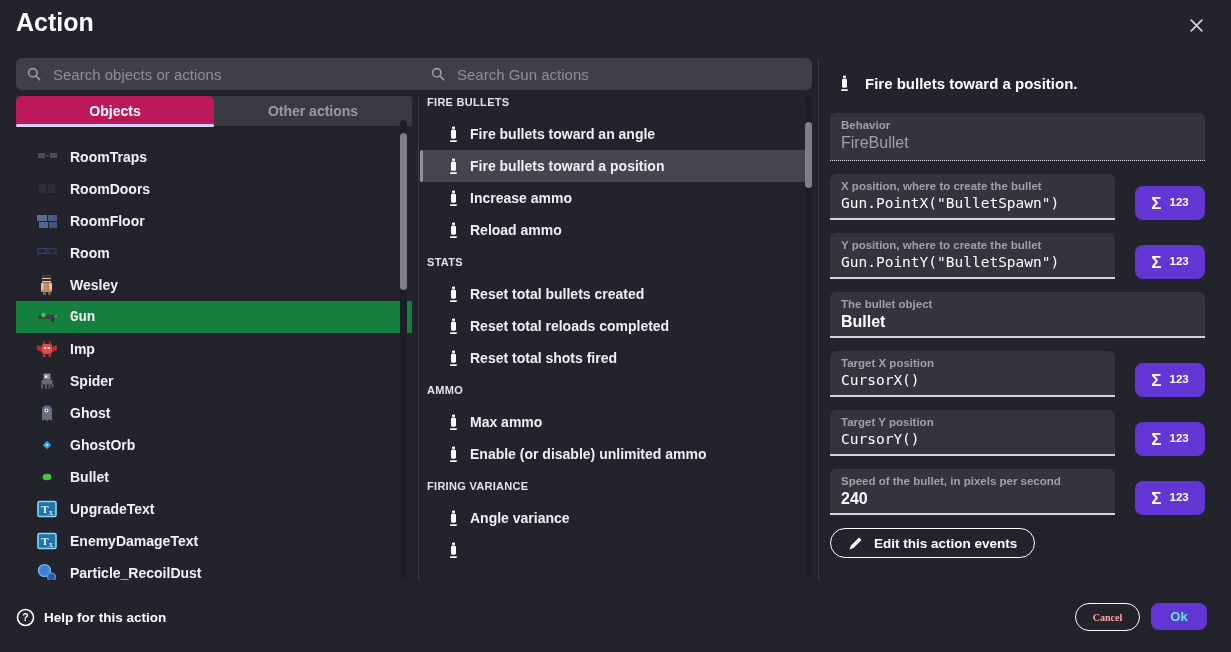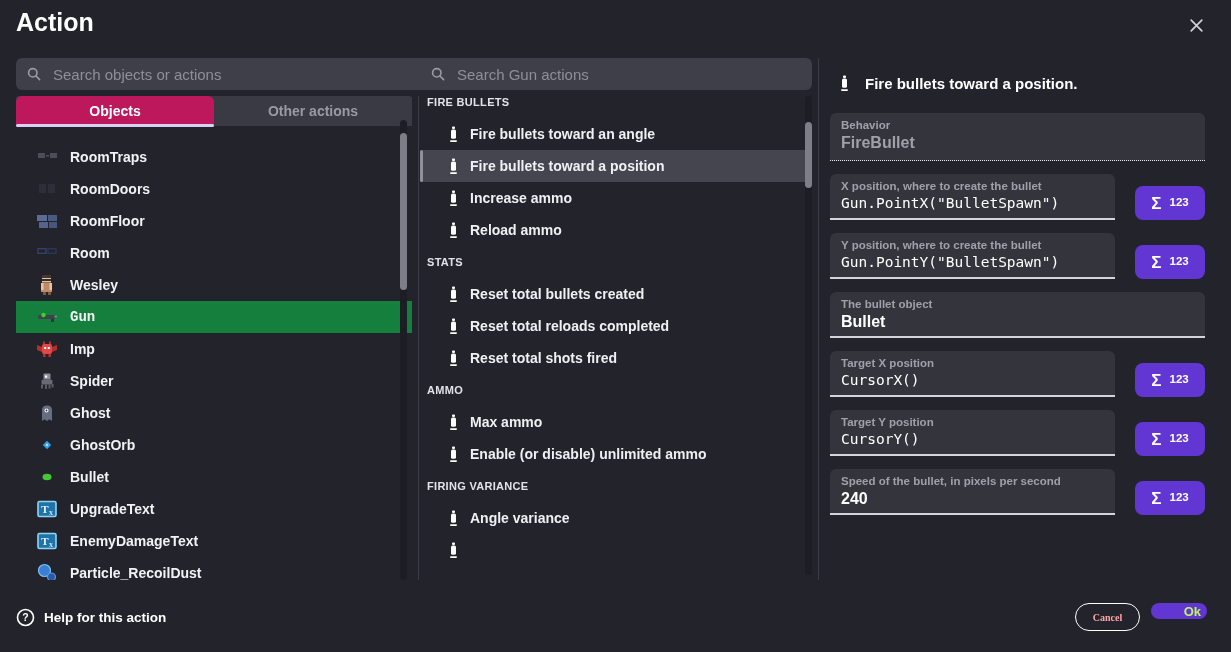--- a/index.html
+++ b/index.html
@@ -55,30 +55,30 @@
   .rp-header{position:absolute;left:838px;top:68px;height:24px;display:flex;align-items:flex-end;gap:14px;}
   .rp-title{font-size:15px;font-weight:bold;color:#fff;}
   .fields{position:absolute;left:830px;top:113px;width:375px;}
   .field-row{display:flex;align-items:flex-end;margin-bottom:13px;}
   .field{background:#34343d;border-radius:6px 6px 0 0;height:46px;box-sizing:border-box;padding:6px 11px 0;border-bottom:2px solid #d4d4da;width:285px;flex:none;cursor:text;}
   .field.full{width:100%;}
   .field.disabled{height:48px;border-bottom:1px dotted #e6e6ec;cursor:default;}
   .f-label{font-size:11.5px;font-weight:600;color:#9fa0a8;white-space:nowrap;}
   .f-value{font-size:16px;font-weight:600;color:#fff;margin-top:3px;white-space:nowrap;}
   .f-value.mono{font-family:"DejaVu Sans Mono",monospace;font-size:14.5px;font-weight:normal;}
-  .field.disabled .f-value{color:#9fa0a8;font-weight:bold;}
+  .field.disabled .f-value{color:#9fa0a8;font-weight:normal;}
   .expr-btn{width:70px;height:34px;margin-left:20px;background:#6236d3;border:none;border-radius:8px;color:#fff;display:flex;align-items:center;justify-content:center;gap:8px;cursor:pointer;flex:none;}
   .expr-sigma{font-size:17px;font-weight:bold;line-height:1;}
   .expr-badge{font-size:11.5px;font-weight:bold;line-height:1;}
   .edit-btn{display:inline-flex;align-items:center;gap:11px;height:30px;padding:0 17px;border:1px solid #fff;border-radius:16px;background:transparent;color:#fff;font-size:13.5px;font-weight:bold;font-family:inherit;cursor:pointer;}
 
   
   .help-link{position:absolute;left:16px;top:603px;height:28px;display:flex;align-items:center;gap:9px;color:#fff;font-size:13.5px;font-weight:bold;cursor:pointer;}
   .cancel-btn{position:absolute;left:1075px;top:603px;width:65px;height:28px;box-sizing:border-box;border:1.5px solid #fff;border-radius:14px;background:transparent;color:#fca5a5;font-size:10px;font-weight:bold;font-family:Liberation Serif, serif;cursor:pointer;}
-  .ok-btn{position:absolute;left:1151px;top:603px;width:56px;height:16px;background:#6236d3;border:none;border-radius:8px;color:#bef264;font-size:13px;font-weight:bold;font-family:inherit;cursor:pointer;text-align:right;}
+  .ok-btn{position:absolute;left:1151px;top:603px;width:56px;height:27px;background:#6236d3;border:none;border-radius:8px;color:#5eead4;font-size:13px;font-weight:bold;font-family:inherit;cursor:pointer;}
 </style>
 </head>
 <body>
 
 <div class="dialog">
 
   <div class="dlg-title">Action</div>
   <div class="close-btn">
       <svg width="17" height="17" viewBox="0 0 16 16">
         <path d="M3 3 L13 13 M13 3 L3 13" stroke="#d2d2da" stroke-width="1.6" stroke-linecap="round"></path>
@@ -450,21 +450,28 @@
         </button>
       </div><div class="field-row">
         <div class="field">
           <div class="f-label">Speed of the bullet, in pixels per second</div>
           <div class="f-value">240</div>
         </div>
         <button class="expr-btn">
           <span class="expr-sigma">Σ</span>
           <span class="expr-badge">123</span>
         </button>
-      </div></div>
+      </div><button class="edit-btn">
+        <span class="icon">
+          <svg width="15" height="15" viewBox="0 0 15 15">
+            <path d="M1.5 13.5 L3 9.5 L10.5 2 Q11.1 1.4 11.9 2.2 L12.9 3.2 Q13.6 4 13 4.6 L5.5 12 Z" fill="#fff"></path>
+          </svg>
+        </span>
+        <span>Edit this action events</span>
+      </button></div>
 
   <div class="help-link">
     <span class="icon">
         <svg width="19" height="19" viewBox="0 0 19 19">
           <circle cx="9.5" cy="9.5" r="8" fill="none" stroke="#fff" stroke-width="1.6"></circle>
           <text x="9.5" y="13.2" text-anchor="middle" font-size="10.5" font-weight="bold" fill="#fff" font-family="Liberation Sans,sans-serif">?</text>
         </svg>
       </span>
     <span>Help for this action</span>
   </div>

